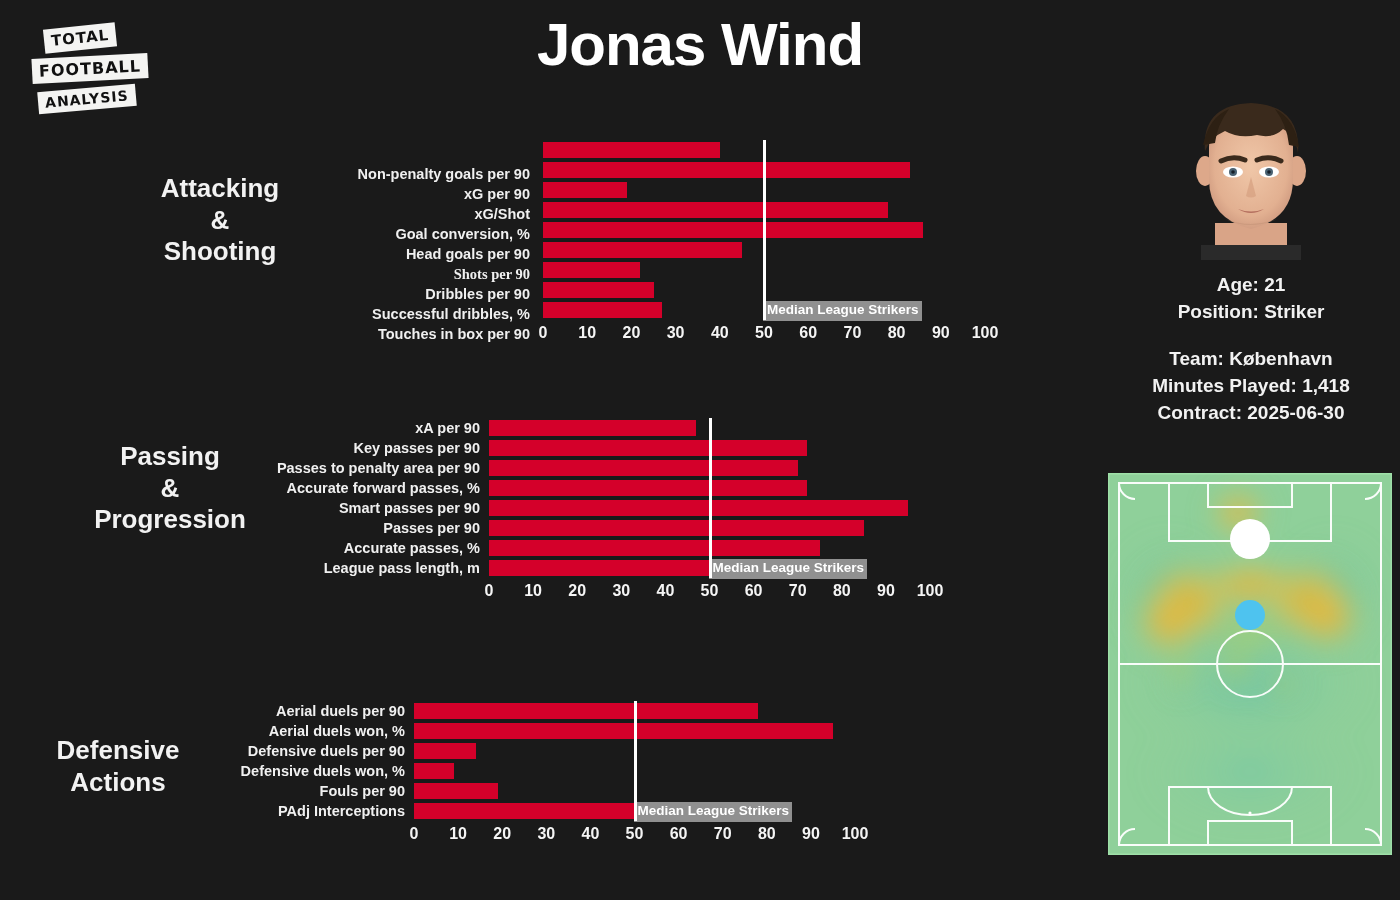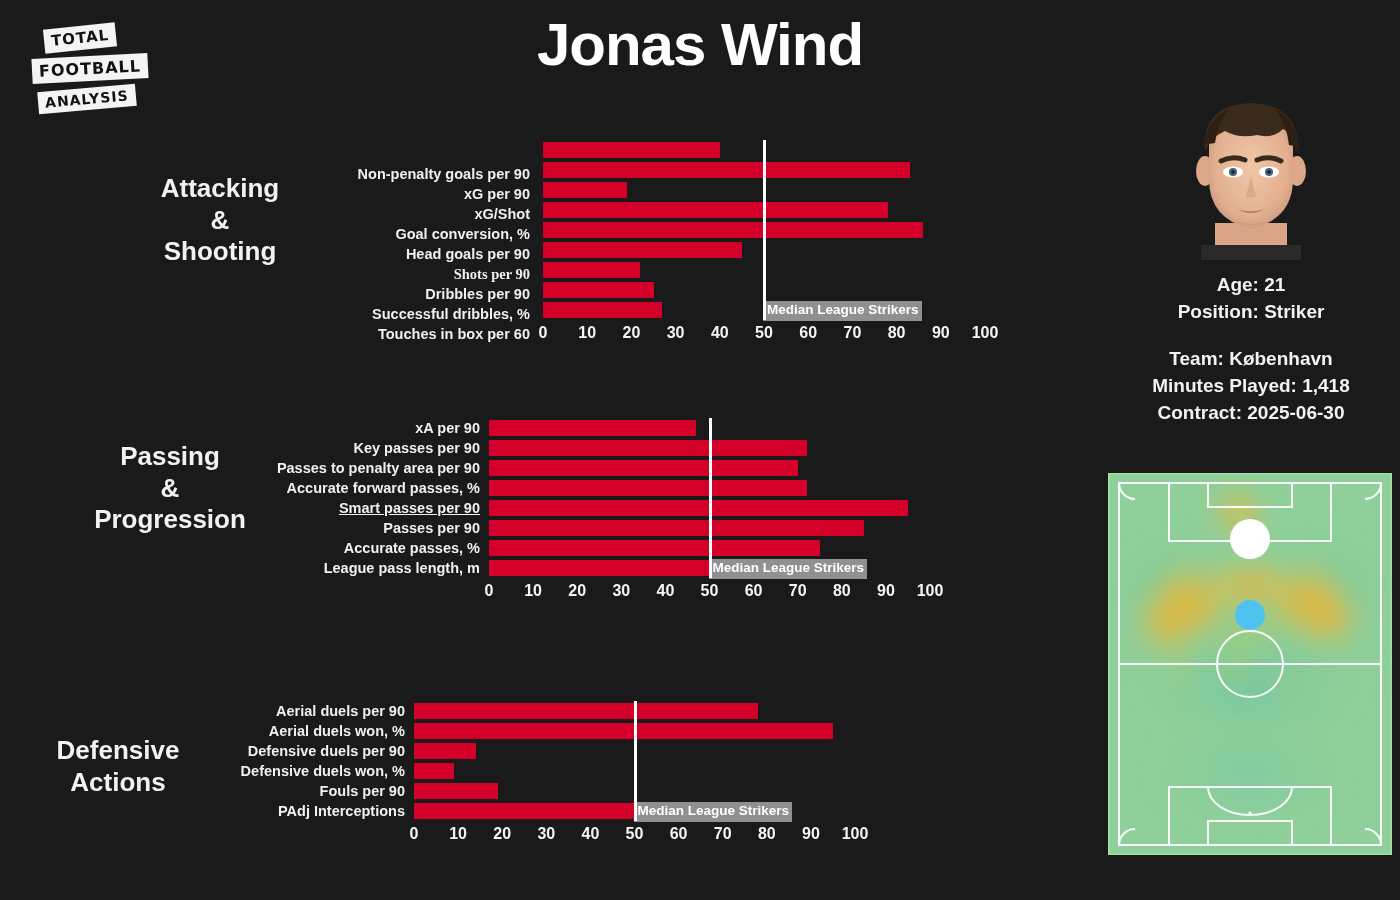--- a/index.html
+++ b/index.html
@@ -189,21 +189,21 @@
   </div>
   <div class="metric-labels" id="labels-1" style="left:300px; top:5px; width:230px;margin-top:24px;">
       <div class="metric-label" style="height: 20px; line-height: 20px;">Non-penalty goals per 90</div>
       <div class="metric-label" style="height: 20px; line-height: 20px;">xG per 90</div>
       <div class="metric-label" style="height: 20px; line-height: 20px;">xG/Shot</div>
       <div class="metric-label" style="height: 20px; line-height: 20px;">Goal conversion, %</div>
       <div class="metric-label" style="height: 20px; line-height: 20px;">Head goals per 90</div>
       <div class="metric-label" style="height: 20px; line-height: 20px; font-family: Liberation Serif, serif;">Shots per 90</div>
       <div class="metric-label" style="height: 20px; line-height: 20px;">Dribbles per 90</div>
       <div class="metric-label" style="height: 20px; line-height: 20px;">Successful dribbles, %</div>
-      <div class="metric-label" style="height: 20px; line-height: 20px;">Touches in box per 60</div>
+      <div class="metric-label" style="height: 20px; line-height: 20px;">Touches in box per 90</div>
     </div>
   <div class="plot" id="plot-1" style="left:543px; top:5px; width:442px; height:180px;">
       <div class="bar-row" style="height: 20px;">
         <div class="bar" style="width: 176.8px; height: 16px; top: 2px; background: rgb(212, 0, 42);"></div>
       </div>
       <div class="bar-row" style="height: 20px;">
         <div class="bar" style="width: 366.86px; height: 16px; top: 2px; background: rgb(212, 0, 42);"></div>
       </div>
       <div class="bar-row" style="height: 20px;">
         <div class="bar" style="width: 83.98px; height: 16px; top: 2px; background: rgb(212, 0, 42);"></div>
@@ -248,21 +248,21 @@
   <div class="section-title" style="left:80px; top:28px; width:180px;">
     <div>Passing</div>
     <div>&amp;</div>
     <div>Progression</div>
   </div>
   <div class="metric-labels" id="labels-2" style="left:240px; top:5px; width:240px;">
       <div class="metric-label" style="height: 20px; line-height: 20px;">xA per 90</div>
       <div class="metric-label" style="height: 20px; line-height: 20px;">Key passes per 90</div>
       <div class="metric-label" style="height: 20px; line-height: 20px;">Passes to penalty area per 90</div>
       <div class="metric-label" style="height: 20px; line-height: 20px;">Accurate forward passes, %</div>
-      <div class="metric-label" style="height: 20px; line-height: 20px; text-decoration: underline;">Smart passes per 90</div>
+      <div class="metric-label" style="height: 20px; line-height: 20px;">Smart passes per 90</div>
       <div class="metric-label" style="height: 20px; line-height: 20px;">Passes per 90</div>
       <div class="metric-label" style="height: 20px; line-height: 20px;">Accurate passes, %</div>
       <div class="metric-label" style="height: 20px; line-height: 20px;">League pass length, m</div>
     </div>
   <div class="plot" id="plot-2" style="left:489px; top:5px; width:441px; height:160px;">
       <div class="bar-row" style="height: 20px;">
         <div class="bar" style="width: 207.27px; height: 16px; top: 2px; background: rgb(212, 0, 42);"></div>
       </div>
       <div class="bar-row" style="height: 20px;">
         <div class="bar" style="width: 317.52px; height: 16px; top: 2px; background: rgb(212, 0, 42);"></div>

